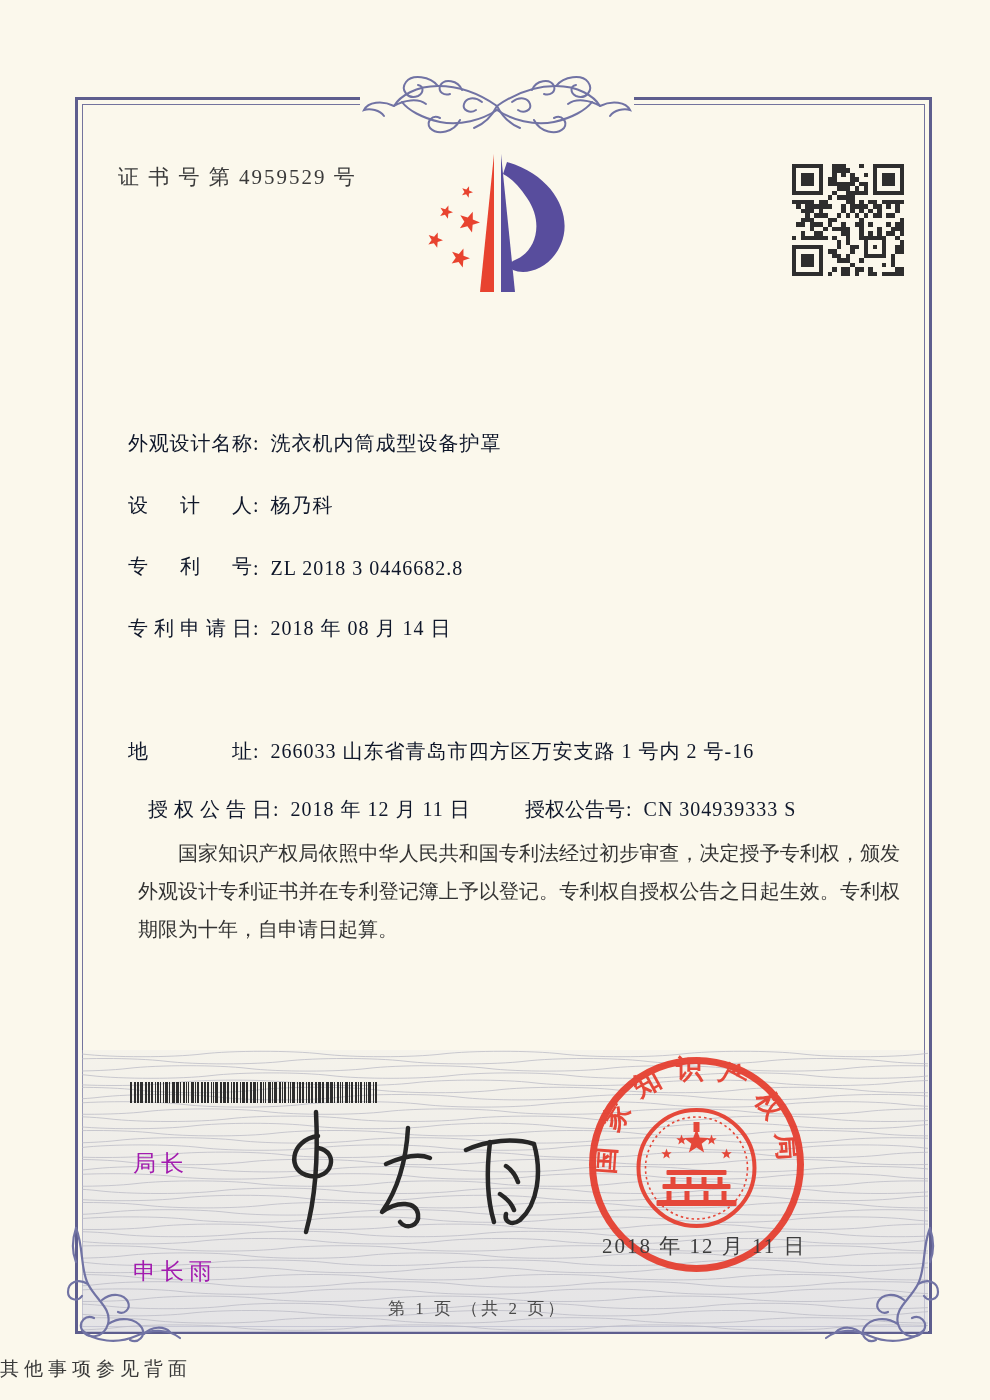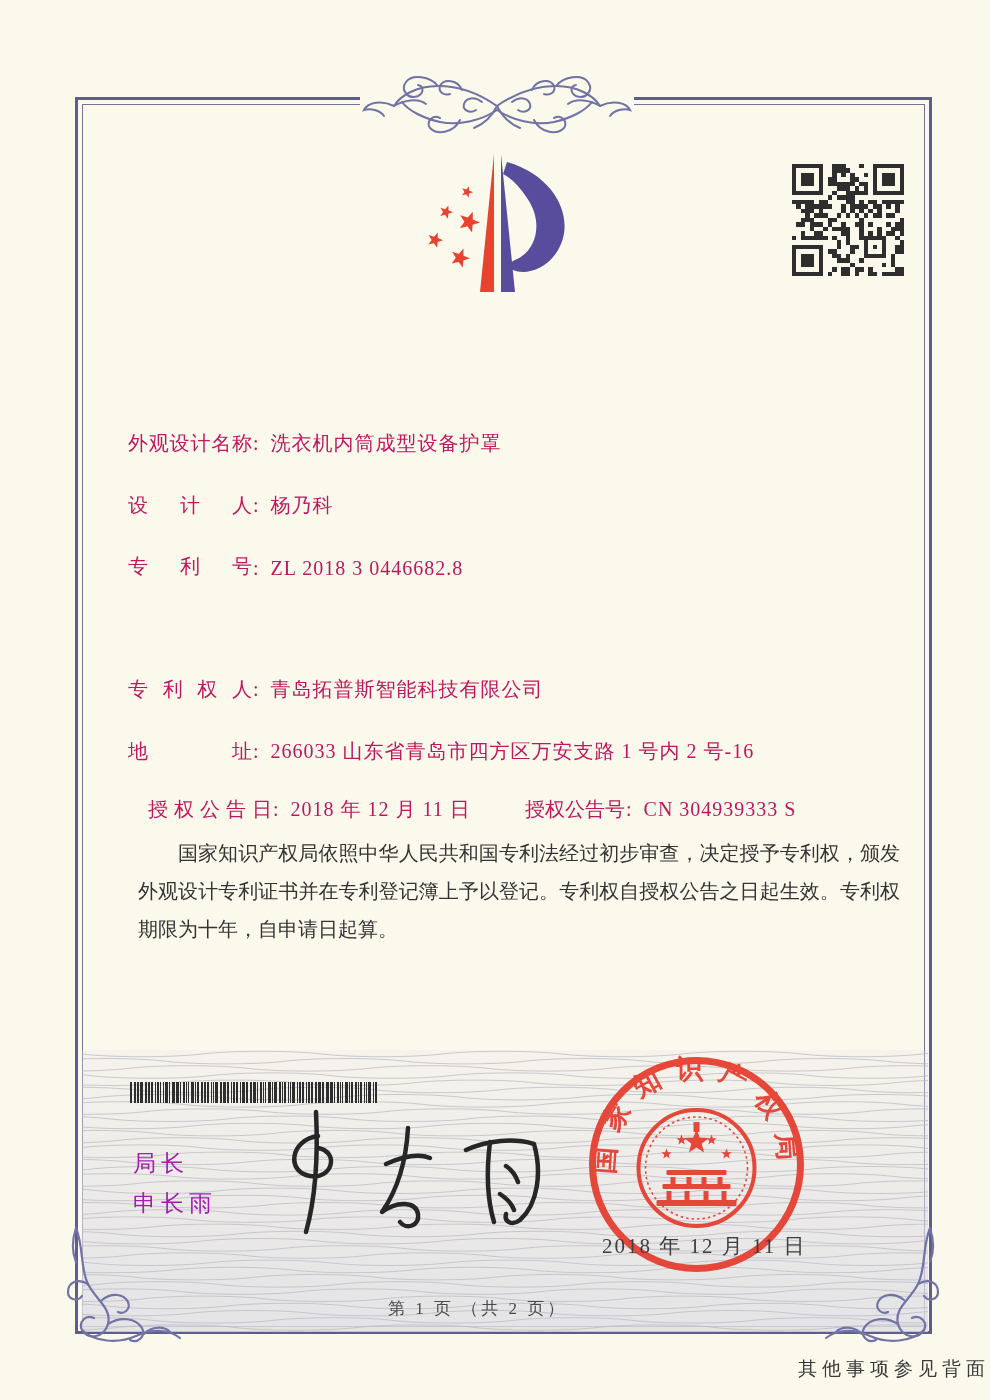--- a/index.html
+++ b/index.html
@@ -26,21 +26,21 @@
     position:absolute;left:118px;top:163px;
     font-size:21px;letter-spacing:2px;color:#3a3a3a;
   }
   .logo{position:absolute;left:423px;top:146px;width:150px;height:152px;}
   .qr{position:absolute;left:792px;top:164px;width:112px;height:112px;}
   .title{
     position:absolute;left:0;top:316px;width:100%;
     text-align:center;font-size:44px;font-weight:bold;
     letter-spacing:10px;color:#2b2b2b;
   }
-  .frow{position:absolute;left:0;font-size:20px;white-space:nowrap;color:#be185d;}
+  .frow{position:absolute;left:0;font-size:20px;white-space:nowrap;color:#0f172a;}
   .flabel{
     display:inline-block;width:124px;
     text-align:justify;text-align-last:justify;
     vertical-align:bottom;
   }
   .colon{margin:0 12px 0 1px;}
   .fvalue{letter-spacing:1px;}
   .grant-no{position:absolute;left:377px;top:0;white-space:nowrap;}
   .paras{
     position:absolute;left:120px;top:834px;width:762px;
@@ -52,34 +52,34 @@
     background:linear-gradient(180deg,rgba(228,228,233,0.25),rgba(222,222,228,0.8));
   }
   .band svg{position:absolute;left:0;top:0;width:100%;height:100%;}
   .barcode{position:absolute;left:130px;top:1082px;width:254px;height:21px;}
   .signer{
     position:absolute;left:133px;
     font-family:"Liberation Sans","DejaVu Sans",sans-serif;
     font-size:23px;letter-spacing:5px;color:#a21caf;
   }
   .signer.t1{top:1148px;}
-  .signer.t2{top:1188px;text-align:center;}
+  .signer.t2{top:1256px;text-align:center;}
   .signature{position:absolute;left:252px;top:1098px;width:310px;height:155px;}
   .seal{position:absolute;left:578px;top:1046px;width:237px;height:237px;opacity:.92;}
   .seal-date{
     position:absolute;left:602px;top:1232px;
     font-size:21px;letter-spacing:2px;color:#3d3d3d;z-index:5;white-space:nowrap;
   }
   .page-info{
     position:absolute;left:75px;top:1297px;width:805px;
     text-align:center;font-size:17px;letter-spacing:3px;color:#4a4a4a;z-index:6;
   }
   .back-note{
     position:absolute;left:0;top:1356px;width:100%;
-    text-align:right;font-size:19px;letter-spacing:5px;color:#3a3a3a;
+    text-align:left;font-size:19px;letter-spacing:5px;color:#3a3a3a;
   }
   .ornament-top{position:absolute;left:342px;top:60px;width:310px;height:92px;z-index:2;}
   .corner{position:absolute;width:130px;height:130px;z-index:3;}
   .corner.bl{left:58px;top:1222px;}
   .corner.br{right:42px;top:1222px;transform:scaleX(-1);}
 </style>
 </head>
 <body>
 
 <div class="page">
@@ -98,20 +98,21 @@
         <path d="M52 46 C40 40 26 42 22 50 C28 48 38 50 42 56"></path>
         <path d="M120 30 C116 20 102 18 98 26 C96 32 102 36 108 34"></path>
         <path d="M118 60 C112 72 96 76 88 68 C84 62 90 54 98 58"></path>
         <path d="M140 42 C132 36 124 38 122 44 C120 50 128 54 134 50"></path>
         <path d="M155 46 C150 56 142 64 132 68"></path>
       </g>
       <use href="#flourish-half" transform="translate(310,0) scale(-1,1)"></use>
     </g>
   </svg>
 
+  <div class="cert-no">证 书 号 第 4959529 号</div>
 
   <svg class="logo" viewBox="0 0 150 152">
     <path d="M71 8 L57 146 L71 146 Z" fill="#e8432f"></path>
     <path d="M78 8 L78 146 L92 146 Z" fill="#584d9d"></path>
     <path d="M84 16 C132 30 150 70 138 98 C128 122 104 130 90 124 C86 122 86 116 92 114 C112 106 122 78 104 52 C96 40 88 32 80 28 Z" fill="#584d9d"></path>
     <g fill="#e8432f">
         <path d="M46.06 40.36L46.09 44.59L50.00 46.21L45.98 47.55L45.65 51.77L43.14 48.37L39.02 49.35L41.48 45.91L39.28 42.30L43.31 43.58Z" fill="#e8432f"></path>
         <path d="M25.40 59.42L25.44 64.36L30.00 66.25L25.32 67.81L24.92 72.73L21.99 68.76L17.19 69.91L20.06 65.89L17.49 61.69L22.19 63.17Z" fill="#e8432f"></path>
         <path d="M49.77 65.67L49.83 73.42L56.99 76.39L49.64 78.85L49.02 86.58L44.42 80.34L36.87 82.14L41.38 75.83L37.34 69.22L44.73 71.56Z" fill="#e8432f"></path>
         <path d="M14.74 86.49L14.79 92.12L19.99 94.29L14.65 96.07L14.20 101.69L10.85 97.16L5.36 98.47L8.64 93.88L5.70 89.07L11.08 90.77Z" fill="#e8432f"></path>
@@ -329,22 +330,22 @@
 
   <div class="frow" style="top:430px;left:128px;">
     <span class="flabel">外观设计名称</span><span class="colon">:</span><span class="fvalue">洗衣机内筒成型设备护罩</span>
   </div>
   <div class="frow" style="top:492px;left:128px;font-family:Liberation Serif, serif;">
     <span class="flabel">设计人</span><span class="colon">:</span><span class="fvalue">杨乃科</span>
   </div>
   <div class="frow" style="top:553px;left:128px;">
     <span class="flabel">专利号</span><span class="colon">:</span><span class="fvalue">ZL 2018 3 0446682.8</span>
   </div>
-  <div class="frow" style="top:676px;left:128px;">
-    <span class="flabel">专利权人</span><span class="colon">:</span><span class="fvalue">青岛拓普斯智能科技有限公司</span>
+  <div class="frow" style="top:615px;left:128px;">
+    <span class="flabel">专利申请日</span><span class="colon">:</span><span class="fvalue">2018 年 08 月 14 日</span>
   </div>
   <div class="frow" style="top:738px;left:128px;">
     <span class="flabel">地址</span><span class="colon">:</span><span class="fvalue">266033  山东省青岛市四方区万安支路 1 号内 2 号-16</span>
   </div>
   <div class="frow" style="top:796px;left:128px;width:760px;margin-left:20px;">
     <span>
       <span class="flabel">授权公告日</span><span class="colon">:</span><span class="fvalue">2018 年 12 月 11 日</span>
     </span>
     <span class="grant-no">
       <span>授权公告号</span><span class="colon">:</span><span class="fvalue">CN 304939333 S</span>

